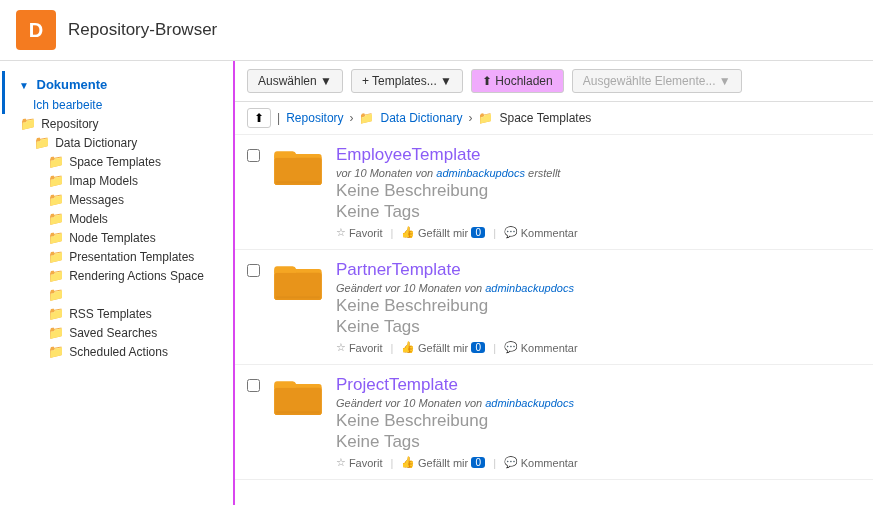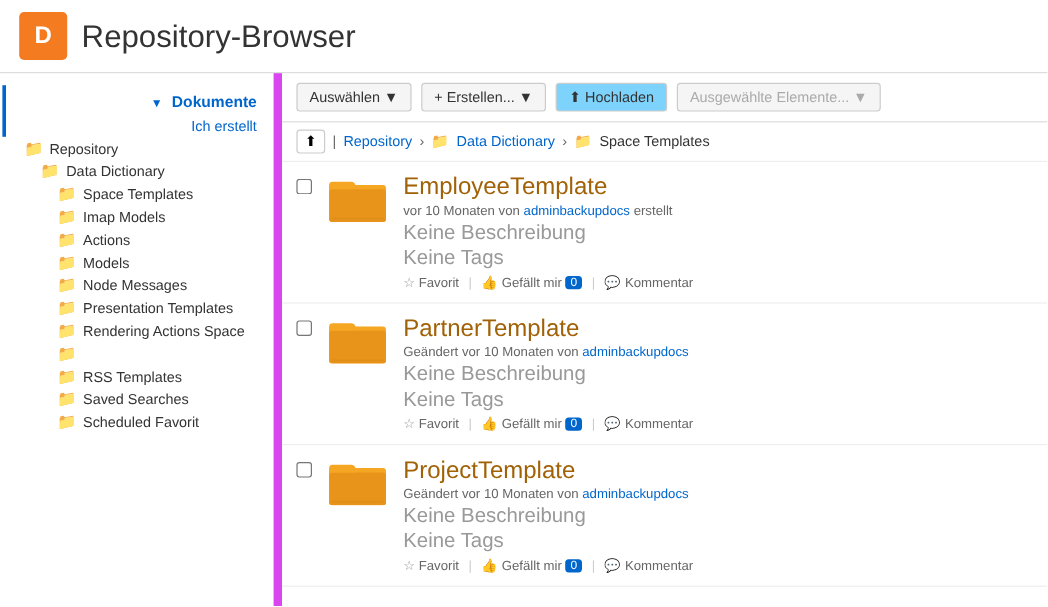--- a/index.html
+++ b/index.html
@@ -16,39 +16,38 @@
     .logo-box {
       width: 40px; height: 40px;
       background: #f47b20;
       border-radius: 4px;
       display: flex; align-items: center; justify-content: center;
       color: #fff; font-size: 20px; font-weight: bold;
       margin-right: 12px;
       flex-shrink: 0;
     }
     .header-title {
-      font-size: 26px;
+      font-size: 17px;
       color: #333;
       font-weight: normal;
     }
 
     
     .layout {
       display: flex;
       height: calc(506px - 62px);
     }
 
     
     .sidebar {
       width: 235px;
       min-width: 235px;
-      border-right: 7px solid #d946ef;
+      border-right: 2px solid #d946ef;
       overflow-y: auto;
       padding: 10px 0;
-      text-align: right;
     }
     .sidebar-section-title {
       color: #0066cc;
       font-weight: bold;
       font-size: 13px;
       padding: 6px 14px 4px 14px;
       cursor: pointer;
     }
     .sidebar-section-title .arrow {
       margin-right: 4px;
@@ -101,21 +100,21 @@
       padding: 4px 10px;
       border-radius: 3px;
       cursor: pointer;
       font-size: 12px;
       color: #333;
       display: flex;
       align-items: center;
       gap: 4px;
     }
     .toolbar-btn.upload-btn {
-      background: #7dd3fc;
+      background: #f0abfc;
     }
     .toolbar-btn.disabled {
       color: #aaa;
       cursor: default;
     }
 
     
     .breadcrumb {
       display: flex;
       align-items: center;
@@ -164,30 +163,31 @@
       position: relative;
     }
     .folder-shape {
       width: 52px;
       height: 40px;
     }
     .item-details {
       flex: 1;
     }
     .item-title {
-      font-size: 20px;
-      color: #a16207;
+      font-size: 17px;
+      color: #8b5cf6;
       font-weight: normal;
       margin-bottom: 2px;
       cursor: pointer;
     }
     .item-meta {
       font-size: 11px;
       color: #666;
       margin-bottom: 2px;
+      font-style: italic;
     }
     .item-meta a {
       color: #0066cc;
       text-decoration: none;
     }
     .item-desc {
       font-size: 17px;
       color: #999;
       margin-bottom: 1px;
     }
@@ -233,21 +233,21 @@
 
 <div class="layout">
 
   <div class="sidebar">
 
     <div style="border-left: 3px solid #0066cc; margin-left: 2px;">
       <div class="sidebar-section-title">
         <span class="arrow">▼</span>
         <span>Dokumente</span>
       </div>
-      <a class="sidebar-link">Ich erstellt</a>
+      <a class="sidebar-link">Ich bearbeite</a>
     </div>
 
 
     <div id="sidebar-tree">
         <div class="sidebar-tree-item indent1">
           <span class="folder-icon">📁</span>
           <span>Repository</span>
         </div>
         <div class="sidebar-tree-item indent2">
           <span class="folder-icon">📁</span>
@@ -256,29 +256,29 @@
         <div class="sidebar-tree-item indent3">
           <span class="folder-icon">📁</span>
           <span>Space Templates</span>
         </div>
         <div class="sidebar-tree-item indent3">
           <span class="folder-icon">📁</span>
           <span>Imap Models</span>
         </div>
         <div class="sidebar-tree-item indent3">
           <span class="folder-icon">📁</span>
-          <span>Actions</span>
+          <span>Messages</span>
         </div>
         <div class="sidebar-tree-item indent3">
           <span class="folder-icon">📁</span>
           <span>Models</span>
         </div>
         <div class="sidebar-tree-item indent3">
           <span class="folder-icon">📁</span>
-          <span>Node Messages</span>
+          <span>Node Templates</span>
         </div>
         <div class="sidebar-tree-item indent3">
           <span class="folder-icon">📁</span>
           <span>Presentation Templates</span>
         </div>
         <div class="sidebar-tree-item indent3">
           <span class="folder-icon">📁</span>
           <span>Rendering Actions Space</span>
         </div>
         <div class="sidebar-tree-item indent3">
@@ -287,33 +287,33 @@
         <div class="sidebar-tree-item indent3">
           <span class="folder-icon">📁</span>
           <span>RSS Templates</span>
         </div>
         <div class="sidebar-tree-item indent3">
           <span class="folder-icon">📁</span>
           <span>Saved Searches</span>
         </div>
         <div class="sidebar-tree-item indent3">
           <span class="folder-icon">📁</span>
-          <span>Scheduled Favorit</span>
+          <span>Scheduled Actions</span>
         </div>
       </div>
   </div>
 
   <div class="main">
 
     <div class="toolbar">
       <button class="toolbar-btn">
         <span>Auswählen ▼</span>
       </button>
       <button class="toolbar-btn">
-        <span>+ Erstellen... ▼</span>
+        <span>+ Templates... ▼</span>
       </button>
       <button class="toolbar-btn upload-btn">
         <span>⬆ Hochladen</span>
       </button>
       <button class="toolbar-btn disabled">
         <span>Ausgewählte Elemente... ▼</span>
       </button>
     </div>
 
     <div class="breadcrumb">

